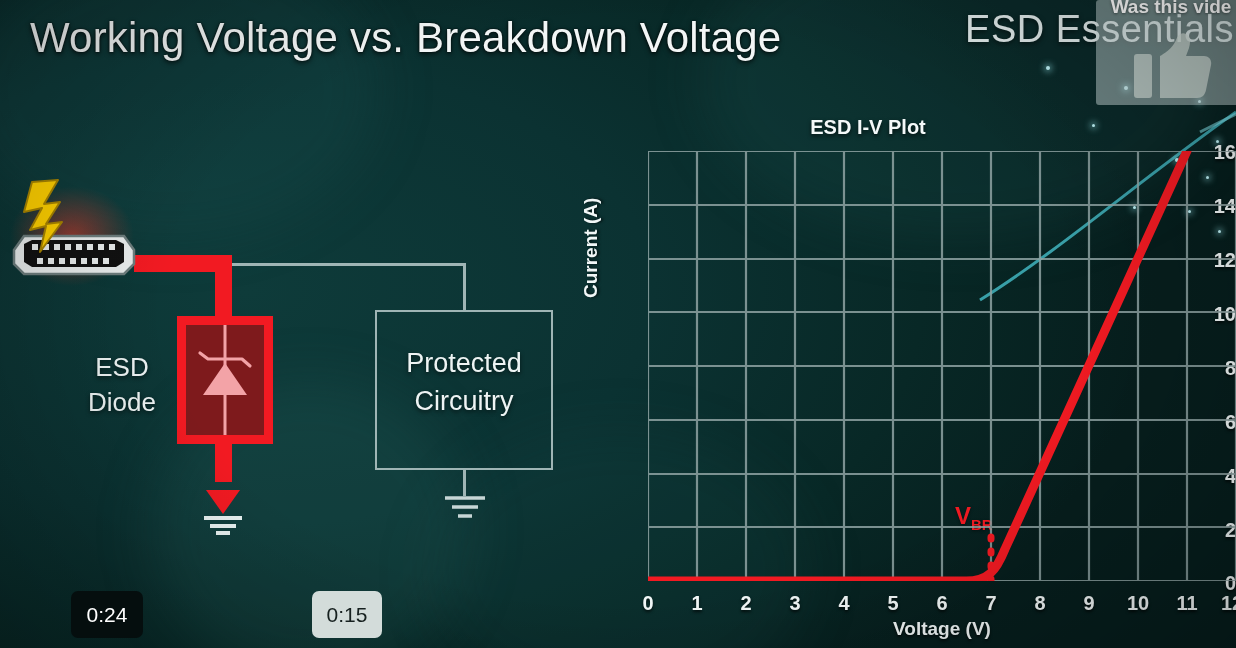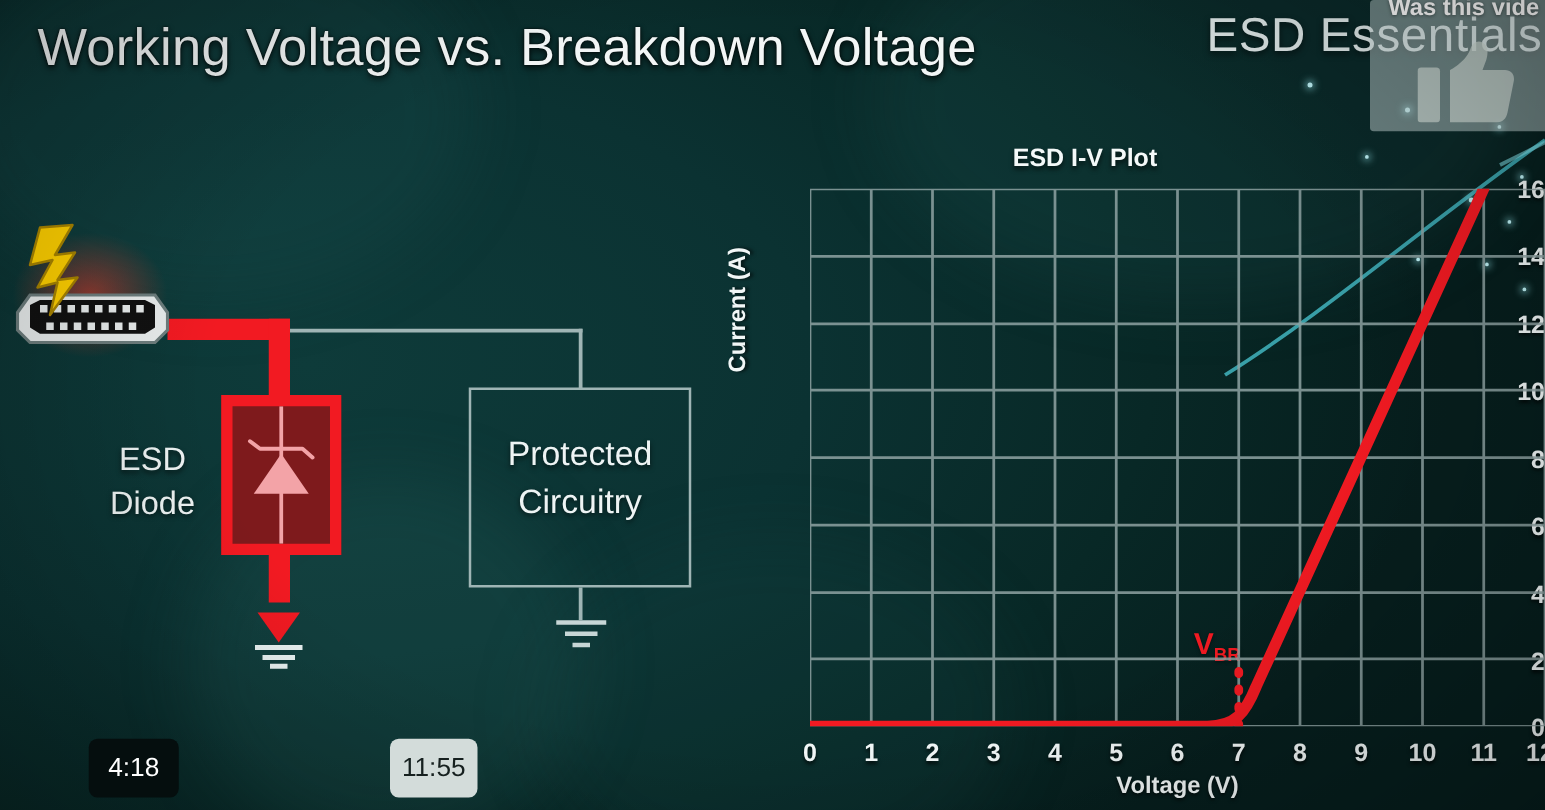--- a/index.html
+++ b/index.html
@@ -281,16 +281,16 @@
       </g>
 
       <line x1="343" y1="430" x2="343" y2="376" stroke="#f21a22" stroke-width="7" stroke-dasharray="2 12" stroke-linecap="round"></line>
 
       <path d="M 0 430 L 318 430 C 340 430 348 420 357 398 L 539 0" stroke="#f21a22" stroke-width="9" fill="none" stroke-linecap="round" stroke-linejoin="round"></path>
     </svg>
   </div>
 
   <div class="vign"></div>
 
-  <div class="stamp" id="stamp-a">4:18</div>
-  <div class="stamp" id="stamp-b">11:55</div>
+  <div class="stamp" id="stamp-a">0:24</div>
+  <div class="stamp" id="stamp-b">0:15</div>
 
 </div>
 
 </body></html>

